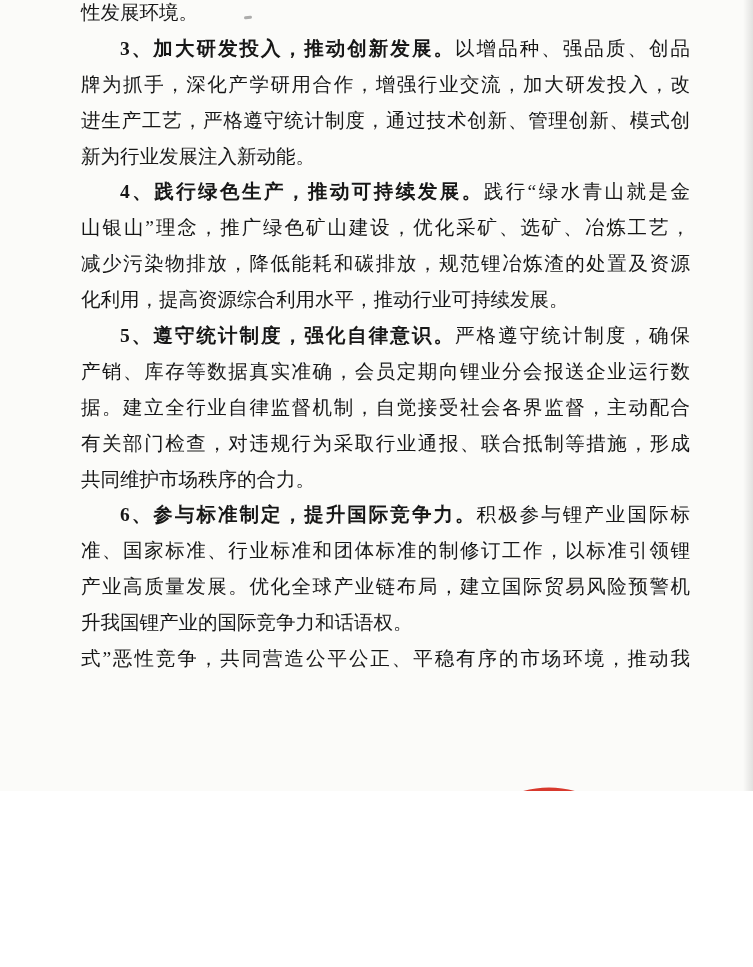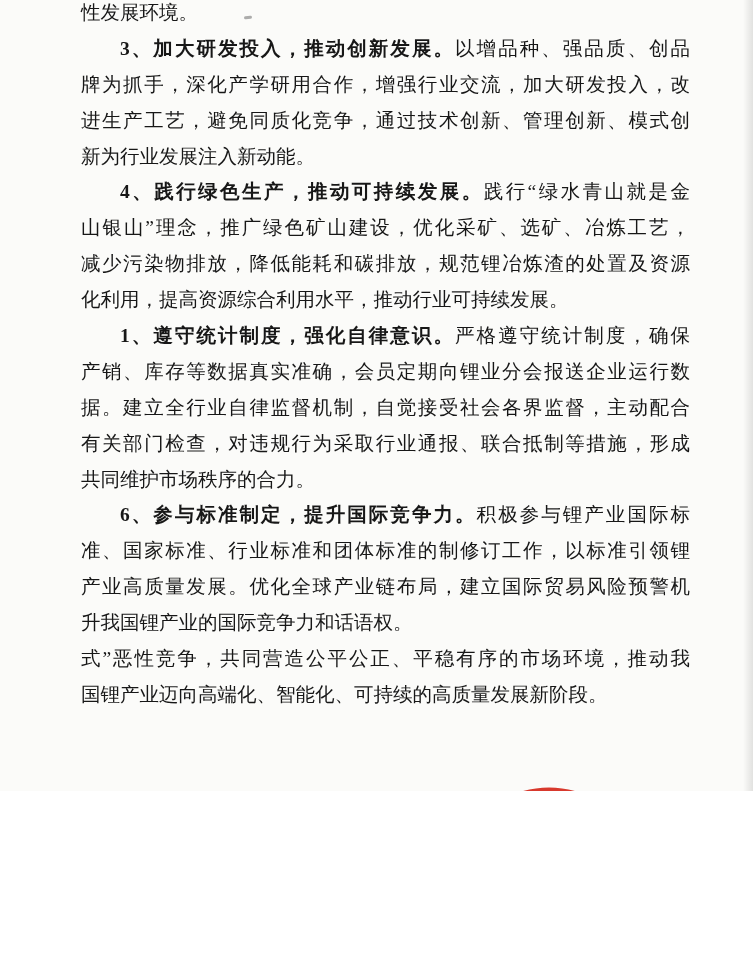--- a/index.html
+++ b/index.html
@@ -119,37 +119,36 @@
 
 <div class="page">
 
   <div class="edge-shade"></div>
   <div class="scan-artifact"></div>
 
   <div class="doc-body" id="doc-body">
       <div class="line end"><span>性发展环境。</span></div>
       <div class="line indent"><span class="bold">3、加大研发投入，推动创新发展。</span><span>以增品种、强品质、创品</span></div>
       <div class="line"><span>牌为抓手，深化产学研用合作，增强行业交流，加大研发投入，改</span></div>
-      <div class="line"><span>进生产工艺，避免同质化竞争，通过技术创新、管理创新、模式创</span></div>
+      <div class="line"><span>进生产工艺，严格遵守统计制度，通过技术创新、管理创新、模式创</span></div>
       <div class="line end"><span>新为行业发展注入新动能。</span></div>
       <div class="line indent"><span class="bold">4、践行绿色生产，推动可持续发展。</span><span>践行“绿水青山就是金</span></div>
       <div class="line"><span>山银山”理念，推广绿色矿山建设，优化采矿、选矿、冶炼工艺，</span></div>
       <div class="line"><span>减少污染物排放，降低能耗和碳排放，规范锂冶炼渣的处置及资源</span></div>
       <div class="line end"><span>化利用，提高资源综合利用水平，推动行业可持续发展。</span></div>
-      <div class="line indent"><span class="bold">1、遵守统计制度，强化自律意识。</span><span>严格遵守统计制度，确保</span></div>
+      <div class="line indent"><span class="bold">5、遵守统计制度，强化自律意识。</span><span>严格遵守统计制度，确保</span></div>
       <div class="line"><span>产销、库存等数据真实准确，会员定期向锂业分会报送企业运行数</span></div>
       <div class="line"><span>据。建立全行业自律监督机制，自觉接受社会各界监督，主动配合</span></div>
       <div class="line"><span>有关部门检查，对违规行为采取行业通报、联合抵制等措施，形成</span></div>
       <div class="line end"><span>共同维护市场秩序的合力。</span></div>
       <div class="line indent"><span class="bold">6、参与标准制定，提升国际竞争力。</span><span>积极参与锂产业国际标</span></div>
       <div class="line"><span>准、国家标准、行业标准和团体标准的制修订工作，以标准引领锂</span></div>
       <div class="line"><span>产业高质量发展。优化全球产业链布局，建立国际贸易风险预警机</span></div>
       <div class="line end"><span>升我国锂产业的国际竞争力和话语权。</span></div>
       <div class="line"><span>式”恶性竞争，共同营造公平公正、平稳有序的市场环境，推动我</span></div>
-      <div class="line end"><span>国锂产业迈向高端化、智能化、可持续的高质量发展新阶段。</span></div>
     </div>
 
   <div class="sig-block">
     <div>中国有色金属工业协会锂业分会</div>
     <div>2023 年 8 月 12 日</div>
   </div>
 
   <svg class="seal-svg" viewBox="0 0 170 170">
     <defs>
       <path id="arcEn" d="M 38.3 131.7 A 66 66 0 1 1 131.7 131.7" fill="none"></path>

